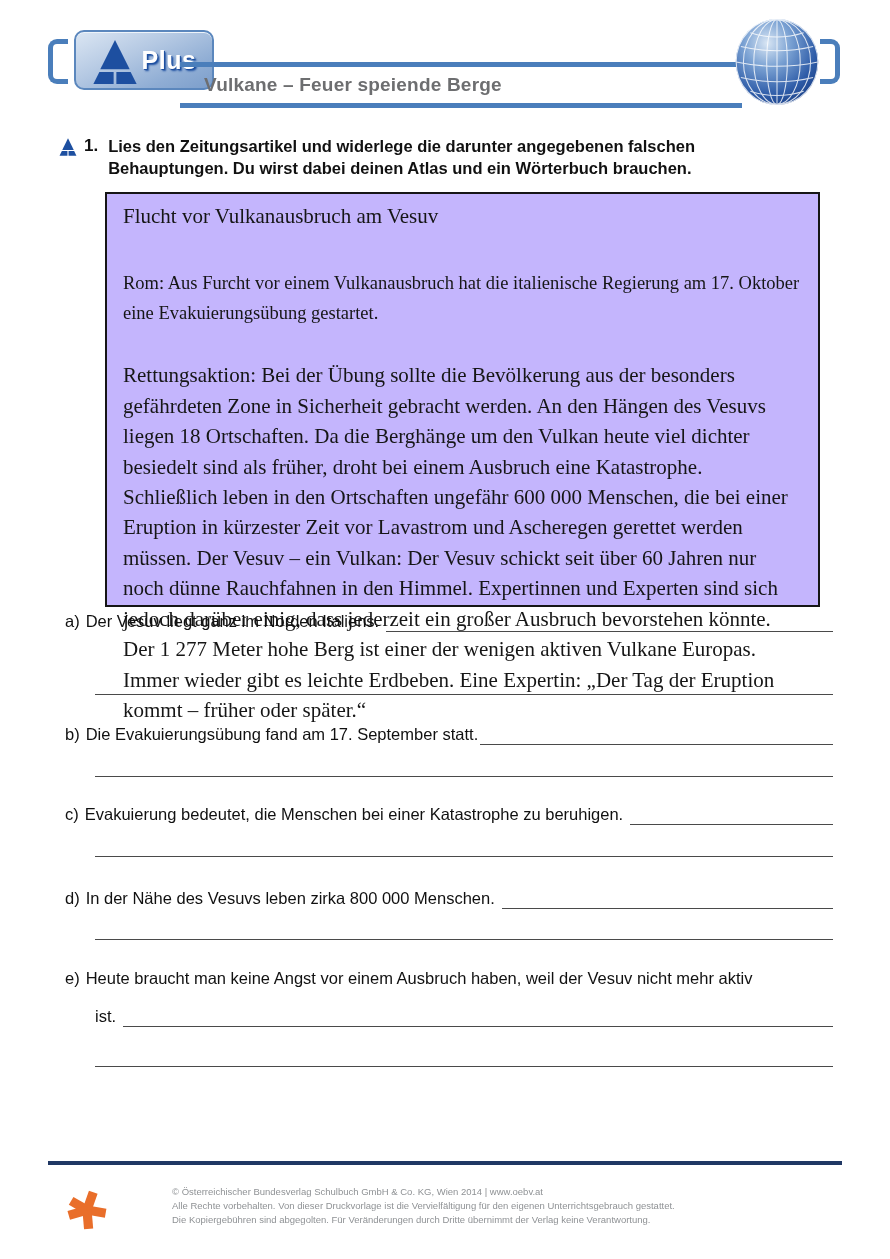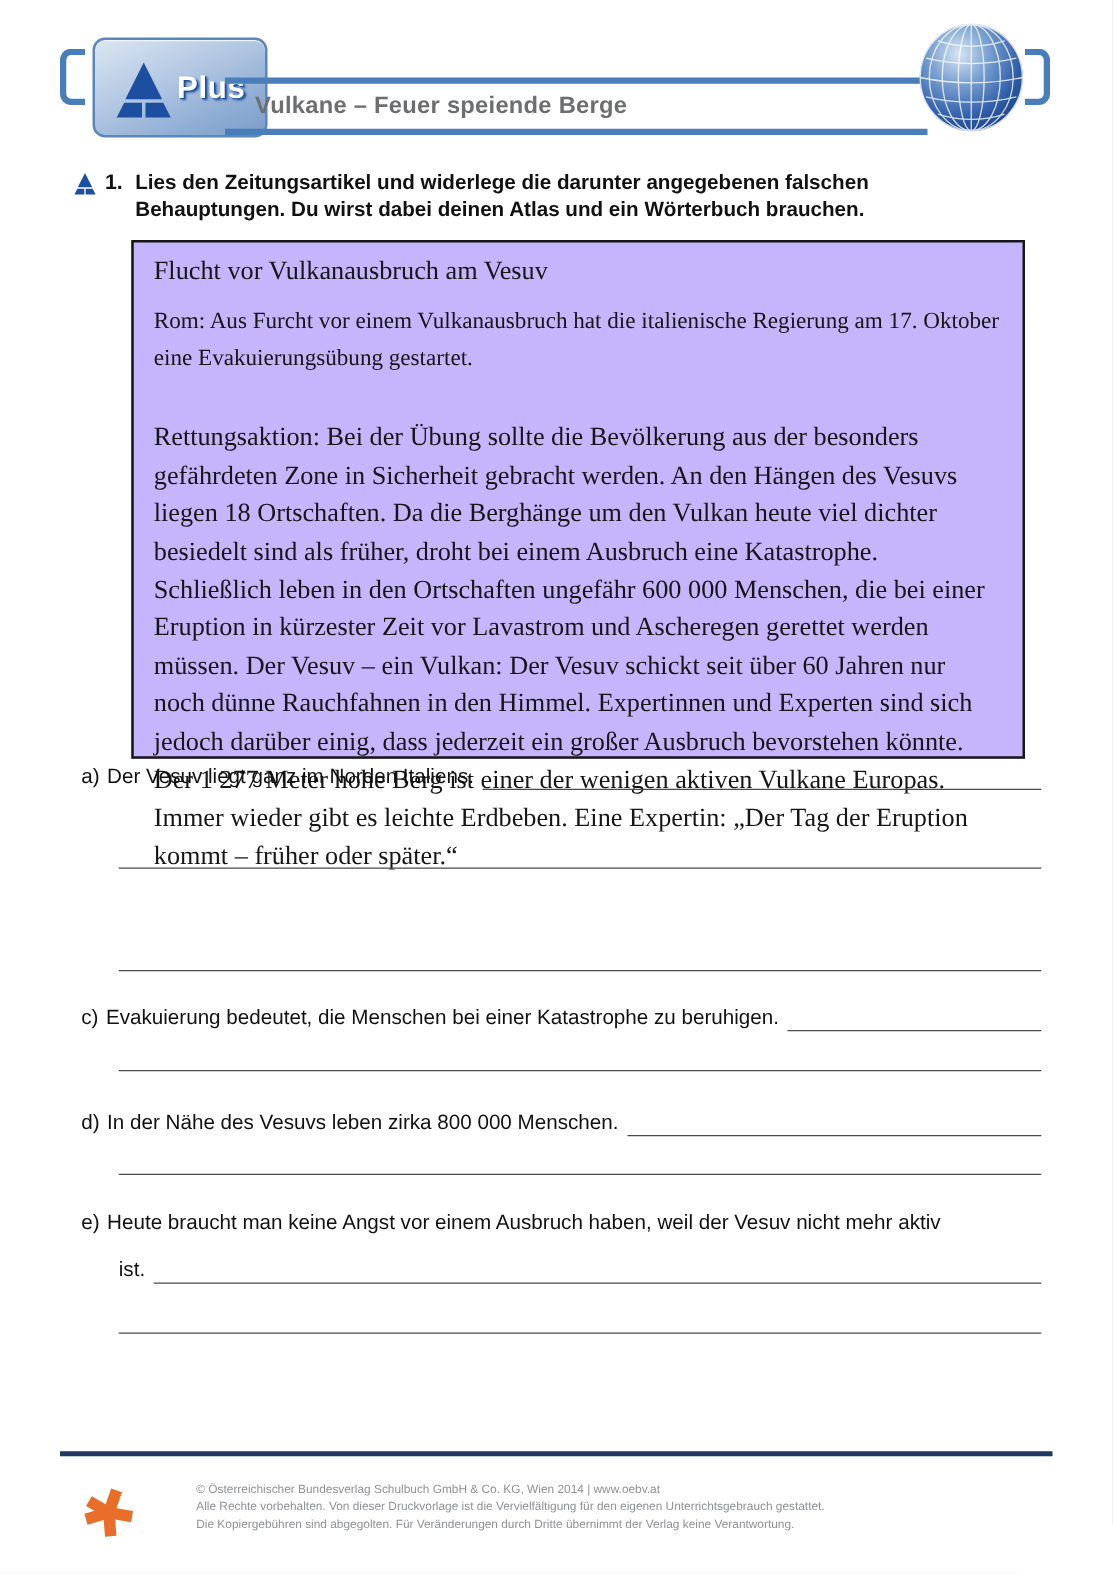--- a/index.html
+++ b/index.html
@@ -13,21 +13,21 @@
     overflow: hidden;
   }
   
   .bracket {
     position: absolute; top: 39px; width: 20px; height: 45px;
     border: 5px solid #4A7EBB;
   }
   .bracket-left  { left: 48px;  border-right: none; border-radius: 9px 0 0 9px; }
   .bracket-right { left: 820px; border-left: none;  border-radius: 0 9px 9px 0; }
   .plus-logo {
-    position: absolute; left: 74px; top: 30px; width: 140px; height: 80px;
+    position: absolute; left: 74px; top: 30px; width: 140px; height: 60px;
     border: 2px solid #5b87bd; border-radius: 10px;
     background: linear-gradient(155deg, #dbe6f3 0%, #b5c9e3 40%, #8fadd4 75%, #7c9ecb 100%);
     box-shadow: inset 0 1px 0 #eef4fa;
     display: flex; align-items: center; justify-content: center; gap: 4px;
   }
   .plus-logo svg { width: 46px; height: 46px; margin-top: 3px; }
   .plus-logo .plus-word {
     font-size: 25px; font-weight: bold; color: #ffffff;
     text-shadow: 1px 1px 0 #1d4fa0, 2px 2px 2px #1d4fa0;
     letter-spacing: 0.5px;
@@ -52,40 +52,40 @@
     width: 690px; font-size: 16.5px; font-weight: bold; color: #111; line-height: 1.33;
   }
   
   .article {
     position: absolute; left: 105px; top: 192px; width: 715px; height: 415px;
     background: #c4b5fd; border: 2px solid #161616;
     padding: 10px 16px;
     font-family: "Liberation Serif", serif; color: #161616;
   }
   .article .headline { font-size: 21px; font-weight: normal; }
-  .article .lead     { font-size: 18.5px; margin-top: 14px; line-height: 1.6; }
+  .article .lead     { font-size: 18.5px; margin-top: 40px; line-height: 1.6; }
   .article .body     { font-size: 21px; margin-top: 32px; line-height: 1.45; }
   
   .q-row {
     position: absolute; left: 65px; width: 768px;
     display: flex; align-items: flex-end;
     font-size: 16.5px; color: #111; line-height: 1.3;
   }
   .q-row .q-text { white-space: nowrap; }
   .q-row .q-label { margin-right: 6px; }
   .fill-line { flex: 1 1 auto; border-bottom: 1.5px solid #4a4a4a; height: 20px; margin-left: 7px; }
   .full-line {
     position: absolute; left: 95px; width: 738px; height: 22px;
     border-bottom: 1.5px solid #4a4a4a;
   }
   
   .footer-rule { position: absolute; left: 48px; top: 1161px; width: 794px; height: 4px; background: #203864; }
   .footer-logo { position: absolute; left: 60px; top: 1180px; width: 54px; height: 58px; }
   .footer-text {
-    position: absolute; left: 157px; top: 1185px; width: 640px;
+    position: absolute; left: 172px; top: 1185px; width: 640px;
     font-size: 9.5px; color: #8f9295; line-height: 1.45;
   }
 </style>
 </head>
 <body>
 
 <div class="page">
 
   <div class="bracket bracket-left"></div>
 
@@ -143,20 +143,24 @@
     <div class="lead">Rom: Aus Furcht vor einem Vulkanausbruch hat die italienische Regierung am 17. Oktober eine Evakuierungsübung gestartet.</div>
     <div class="body">Rettungsaktion: Bei der Übung sollte die Bevölkerung aus der besonders gefährdeten Zone in Sicherheit gebracht werden. An den Hängen des Vesuvs liegen 18 Ortschaften. Da die Berghänge um den Vulkan heute viel dichter besiedelt sind als früher, droht bei einem Ausbruch eine Katastrophe. Schließlich leben in den Ortschaften ungefähr 600 000 Menschen, die bei einer Eruption in kürzester Zeit vor Lavastrom und Ascheregen gerettet werden müssen. Der Vesuv – ein Vulkan: Der Vesuv schickt seit über 60 Jahren nur noch dünne Rauchfahnen in den Himmel. Expertinnen und Experten sind sich jedoch darüber einig, dass jederzeit ein großer Ausbruch bevorstehen könnte. Der 1 277 Meter hohe Berg ist einer der wenigen aktiven Vulkane Europas. Immer wieder gibt es leichte Erdbeben. Eine Expertin: „Der Tag der Eruption kommt – früher oder später.“</div>
   </div>
 
   <div class="q-row" style="top:611px">
     <span class="q-text"><span class="q-label">a)</span><span>Der Vesuv liegt ganz im Norden Italiens.</span></span>
     <span class="fill-line"></span>
   </div>
   <div class="full-line" style="top:673px"></div>
 
+  <div class="q-row" style="top:724px">
+    <span class="q-text"><span class="q-label">b)</span><span>Die Evakuierungsübung fand am 17. September statt.</span></span>
+    <span class="fill-line" style="margin-left:2px"></span>
+  </div>
   <div class="full-line" style="top:755px"></div>
 
   <div class="q-row" style="top:804px">
     <span class="q-text"><span class="q-label">c)</span><span>Evakuierung bedeutet, die Menschen bei einer Katastrophe zu beruhigen.</span></span>
     <span class="fill-line"></span>
   </div>
   <div class="full-line" style="top:835px"></div>
 
   <div class="q-row" style="top:888px">
     <span class="q-text"><span class="q-label">d)</span><span>In der Nähe des Vesuvs leben zirka 800 000 Menschen.</span></span>

